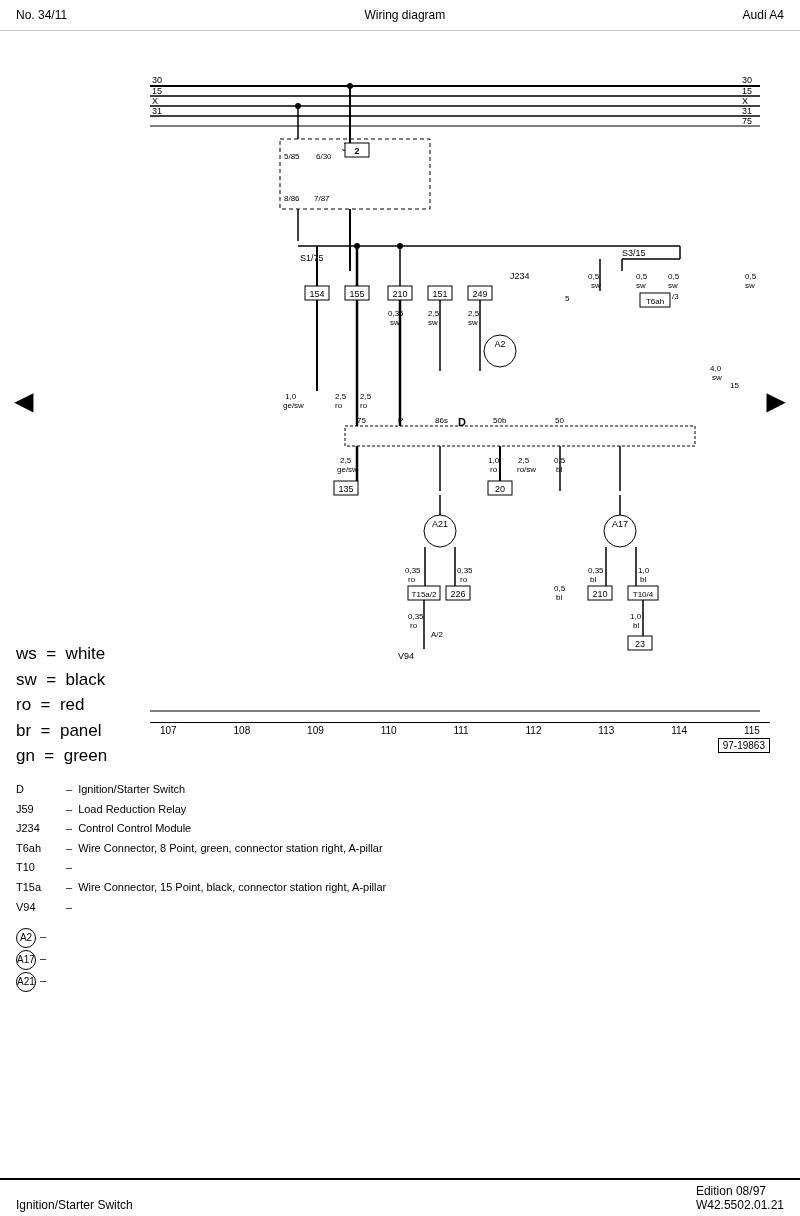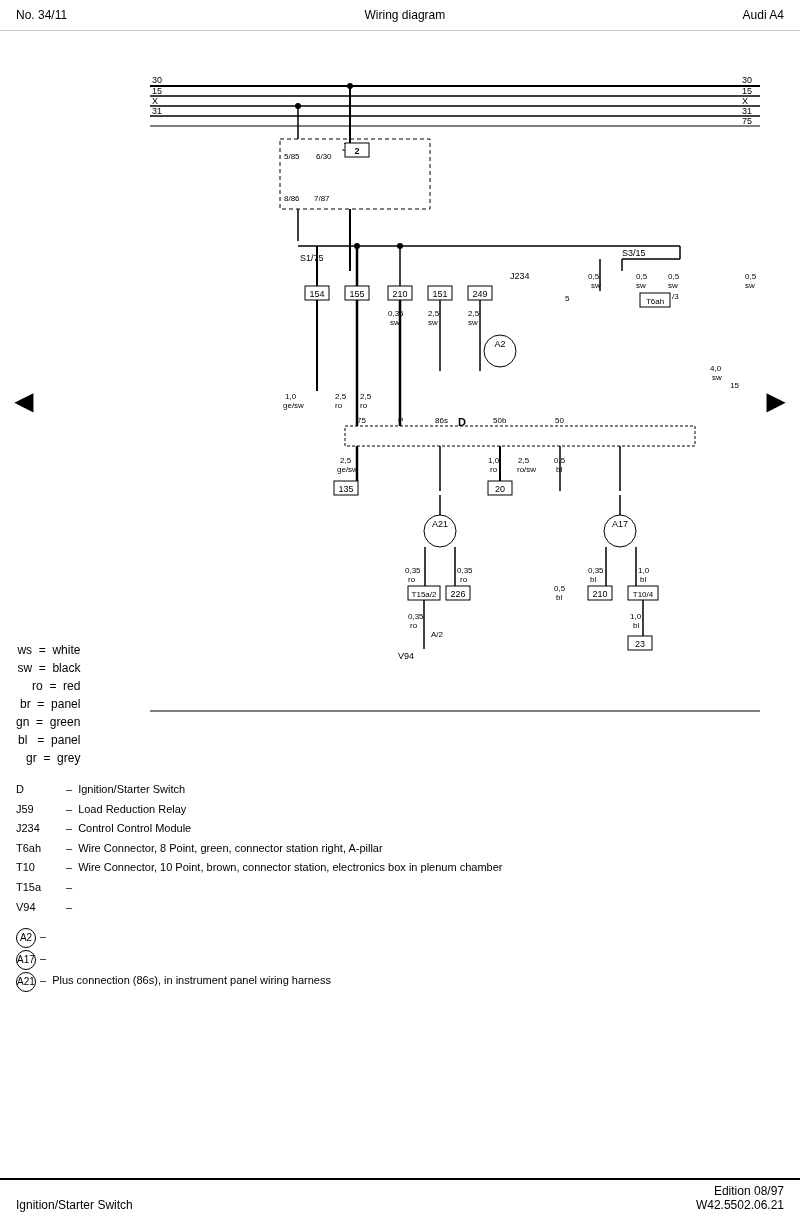--- a/index.html
+++ b/index.html
@@ -48,23 +48,22 @@
       font-size: 32px;
       cursor: pointer;
       z-index: 10;
     }
 
     
     .legend {
       position: absolute;
       left: 16px;
       top: 610px;
-      font-size: 12px;
+      font-size: 17px;
       line-height: 1.5;
-      text-align: right;
     }
 
     
     .descriptions {
       padding: 10px 16px;
       font-size: 11px;
       line-height: 1.6;
     }
     .desc-row {
       display: flex;
@@ -347,20 +346,36 @@
     <div>sw &nbsp;= &nbsp;<span>black</span></div>
     <div>ro &nbsp;= &nbsp;<span>red</span></div>
     <div>br &nbsp;= &nbsp;<span>panel</span></div>
     <div>gn &nbsp;= &nbsp;<span>green</span></div>
     <div>bl &nbsp; = &nbsp;<span>panel</span></div>
     <div>gr &nbsp;= &nbsp;<span>grey</span></div>
     <div>li &nbsp; = &nbsp;<span>violet</span></div>
 
   </div>
 
+  <div style="position:absolute; bottom: 18px; left: 150px; right: 30px; border-top: 1px solid #000; padding-top: 2px;">
+    <div style="display:flex; justify-content: space-between; font-size:10px; padding: 0 10px;">
+      <span>107</span>
+      <span>108</span>
+      <span>109</span>
+      <span>110</span>
+      <span>111</span>
+      <span>112</span>
+      <span>113</span>
+      <span>114</span>
+      <span>115</span>
+    </div>
+    <div style="text-align:right; font-size:10px; padding-right: 10px; border: 1px solid #000; display:inline-block; float:right; padding: 1px 4px; margin-top:2px;">
+      <span>97-19863</span>
+    </div>
+  </div>
 
 </div>
 
 <div class="descriptions">
   <div class="desc-row">
     <span class="desc-key">D</span>
     <span class="desc-dash">–</span>
     <span>Ignition/Starter Switch</span>
   </div>
   <div class="desc-row">
@@ -374,47 +389,46 @@
     <span>Control Control Module</span>
   </div>
   <div class="desc-row">
     <span class="desc-key">T6ah</span>
     <span class="desc-dash">–</span>
     <span>Wire Connector, 8 Point, green, connector station right, A-pillar</span>
   </div>
   <div class="desc-row">
     <span class="desc-key">T10</span>
     <span class="desc-dash">–</span>
-    <span>Wire Connector, 10 Point, brown, connector station, electronics box in plenum chamber</span>
   </div>
   <div class="desc-row">
     <span class="desc-key">T15a</span>
     <span class="desc-dash">–</span>
+    <span>Wire Connector, 15 Point, black, connector station right, A-pillar</span>
   </div>
   <div class="desc-row">
     <span class="desc-key">V94</span>
     <span class="desc-dash">–</span>
   </div>
 
   <div style="height:10px;"></div>
 
   <div class="desc-row">
     <span class="circle-label">A2</span>
     <span class="desc-dash">–</span>
   </div>
   <div class="desc-row">
     <span class="circle-label">A17</span>
     <span class="desc-dash">–</span>
   </div>
   <div class="desc-row">
     <span class="circle-label">A21</span>
     <span class="desc-dash">–</span>
-    <span>Plus connection (86s), in instrument panel wiring harness</span>
   </div>
 </div>
 
 <div class="page-footer">
   <span>Ignition/Starter Switch</span>
-  <div style="text-align:right;">
+  <div style="">
     <div>Edition  08/97</div>
-    <div>W42.5502.06.21</div>
+    <div>W42.5502.01.21</div>
   </div>
 </div>
 
 </body></html>

